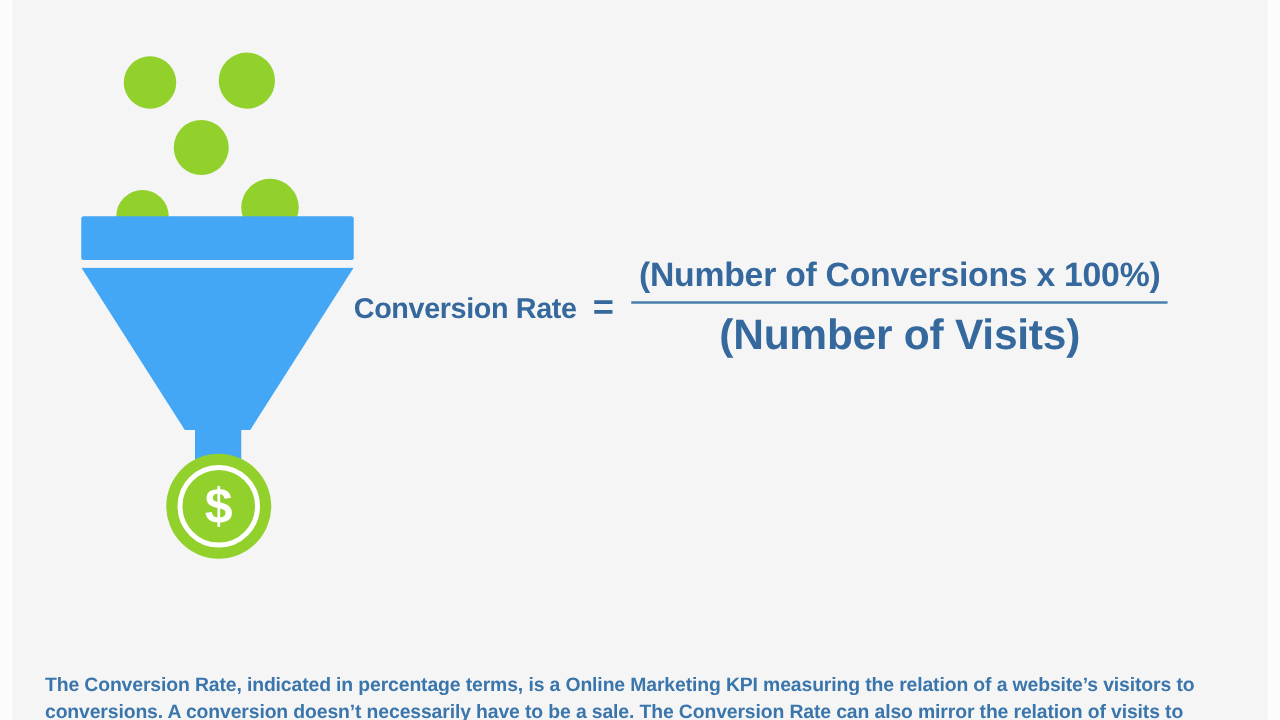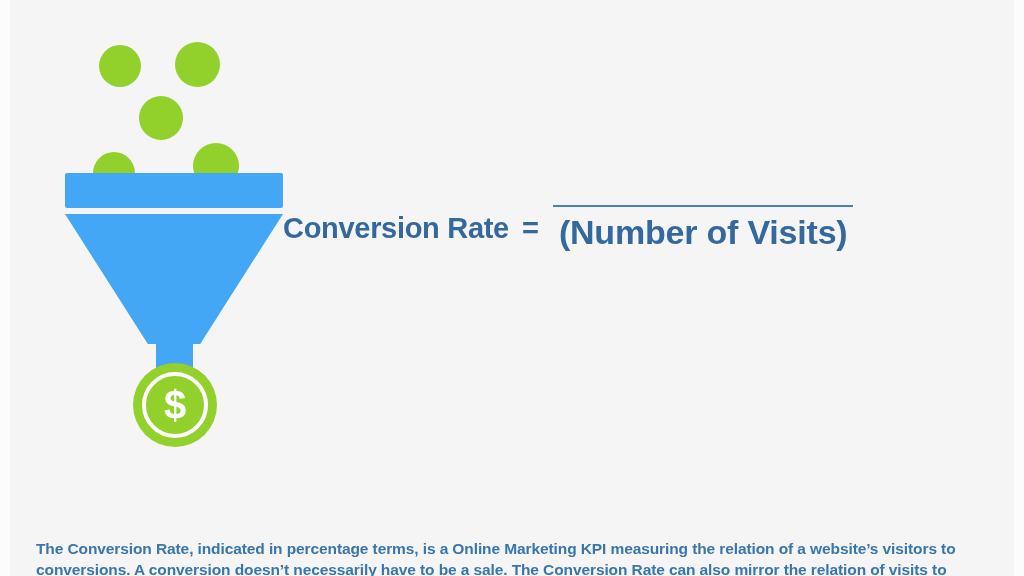--- a/index.html
+++ b/index.html
@@ -118,21 +118,21 @@
     position: absolute;
     left: 283px;
     top: 205px;
     display: flex;
     align-items: center;
     color: #35689d;
     font-family: "Liberation Sans", sans-serif;
     font-weight: bold;
   }
   .formula-label {
-    font-size: 29px;
+    font-size: 23px;
     letter-spacing: -0.3px;
     white-space: nowrap;
   }
   .formula-equals {
     font-size: 29px;
     margin: 0 14px 0 13px;
   }
   .fraction {
     display: flex;
     flex-direction: column;
@@ -193,20 +193,21 @@
     <div class="coin">
       <div class="coin-ring"></div>
       <div class="coin-symbol">$</div>
     </div>
   </div>
 
   <div class="formula">
     <span class="formula-label">Conversion Rate</span>
     <span class="formula-equals">=</span>
     <span class="fraction">
+      <span class="fraction-numerator">(Number of Conversions x 100%)</span>
       <span class="fraction-bar"></span>
       <span class="fraction-denominator">(Number of Visits)</span>
     </span>
   </div>
 
   <p class="description">The Conversion Rate, indicated in percentage terms, is a Online Marketing KPI measuring the relation of a website’s visitors to conversions. A conversion doesn’t necessarily have to be a sale. The Conversion Rate can also mirror the relation of visits to successful downloads or newsletter sign-ups.</p>
 
 </div>
 
 </body></html>

